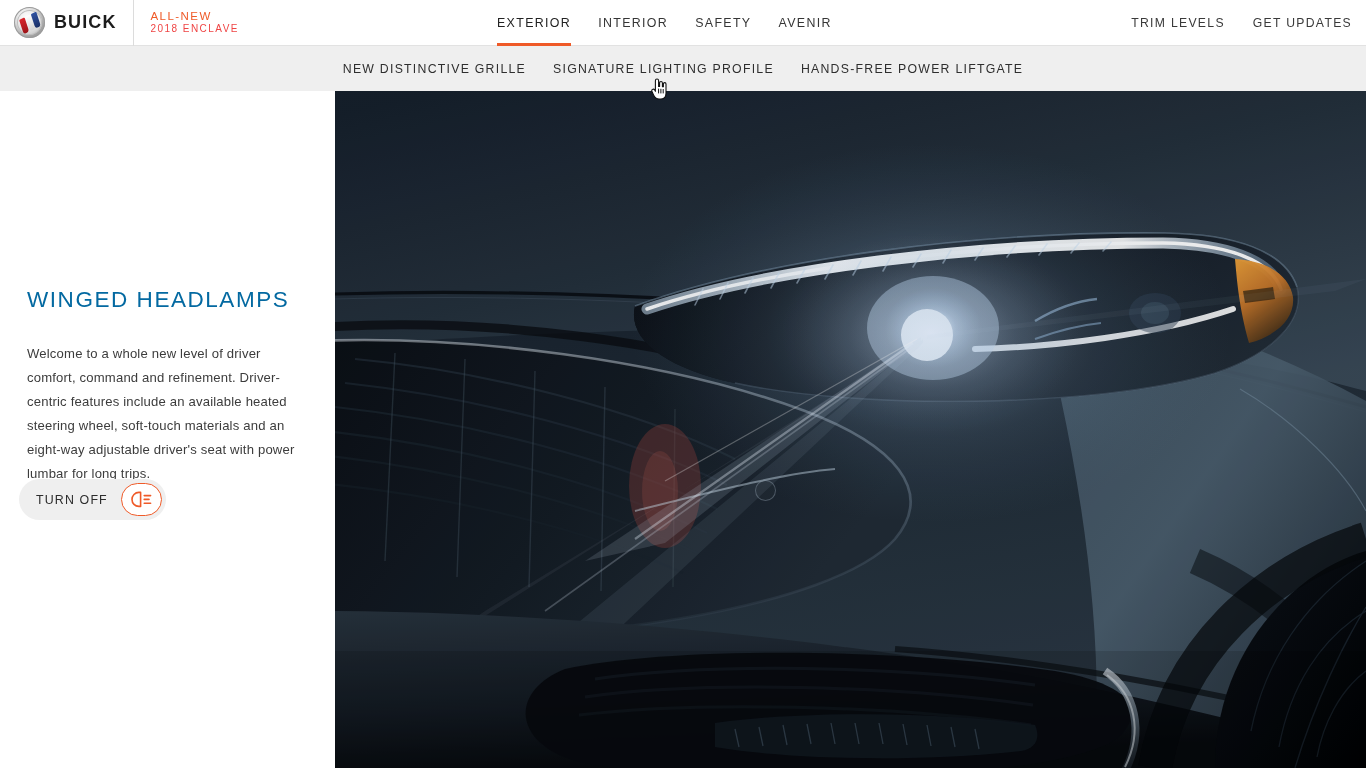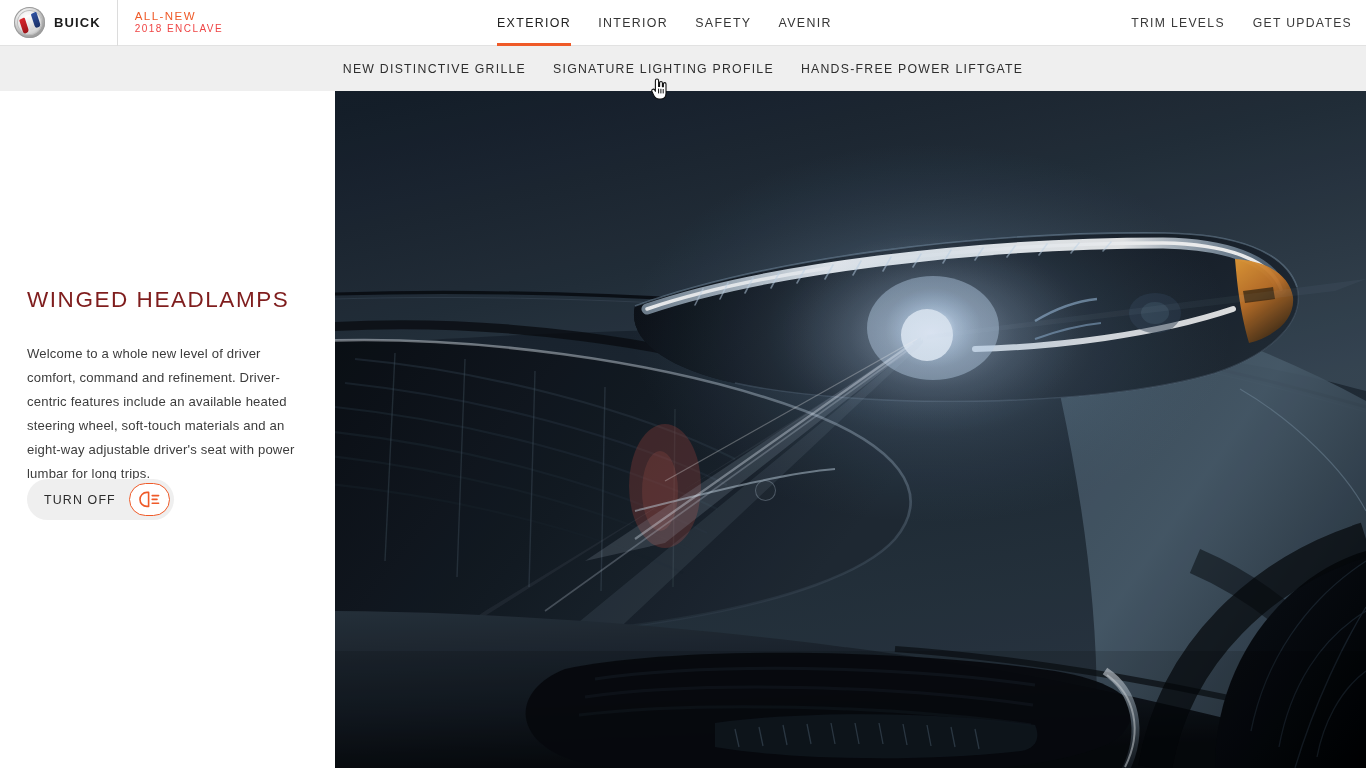--- a/index.html
+++ b/index.html
@@ -55,21 +55,21 @@
   .buick-logo .sh {
     width: 6px; height: 15px;
     border-radius: 1px 1px 3px 3px;
     transform: skewX(-8deg);
   }
   .buick-logo .sh.red   { background: linear-gradient(180deg,#d8252b,#9c1418); }
   .buick-logo .sh.white { background: linear-gradient(180deg,#ffffff,#d3d3d3); }
   .buick-logo .sh.blue  { background: linear-gradient(180deg,#2f51a0,#1a2f66); }
 
   .brand-name {
-    font-size: 13px;
+    font-size: 18px;
     letter-spacing: 1.1px;
     color: #1c1c1c;
     font-weight: 700;
     margin-left: 9px;
   }
   .brand-divider {
     width: 1px; height: 46px;
     background: #dcdcdc;
   }
   .model-block {
@@ -185,37 +185,37 @@
     left: 0; top: 0;
     width: 335px; height: 677px;
     background: #ffffff;
     padding-left: 27px;
   }
   .info-title {
     position: absolute;
     top: 196px; left: 27px;
     font-size: 22.5px;
     letter-spacing: 1.55px;
-    color: #7f1d1d;
+    color: #0369a1;
     font-weight: 400;
     white-space: nowrap;
   }
   .info-body {
     position: absolute;
     top: 251px; left: 27px;
     width: 274px;
     font-size: 13.1px;
     line-height: 24px;
     color: #3c3c3c;
     letter-spacing: 0.18px;
   }
 
   .toggle-wrap {
     position: absolute;
-    top: 388px; left: 27px;
+    top: 388px; left: 19px;
     height: 41px;
     min-width: 135px;
     background: #efefef;
     border-radius: 21px;
     display: inline-flex;
     align-items: center;
     padding: 0 4px 0 17px;
     cursor: pointer;
     user-select: none;
   }

